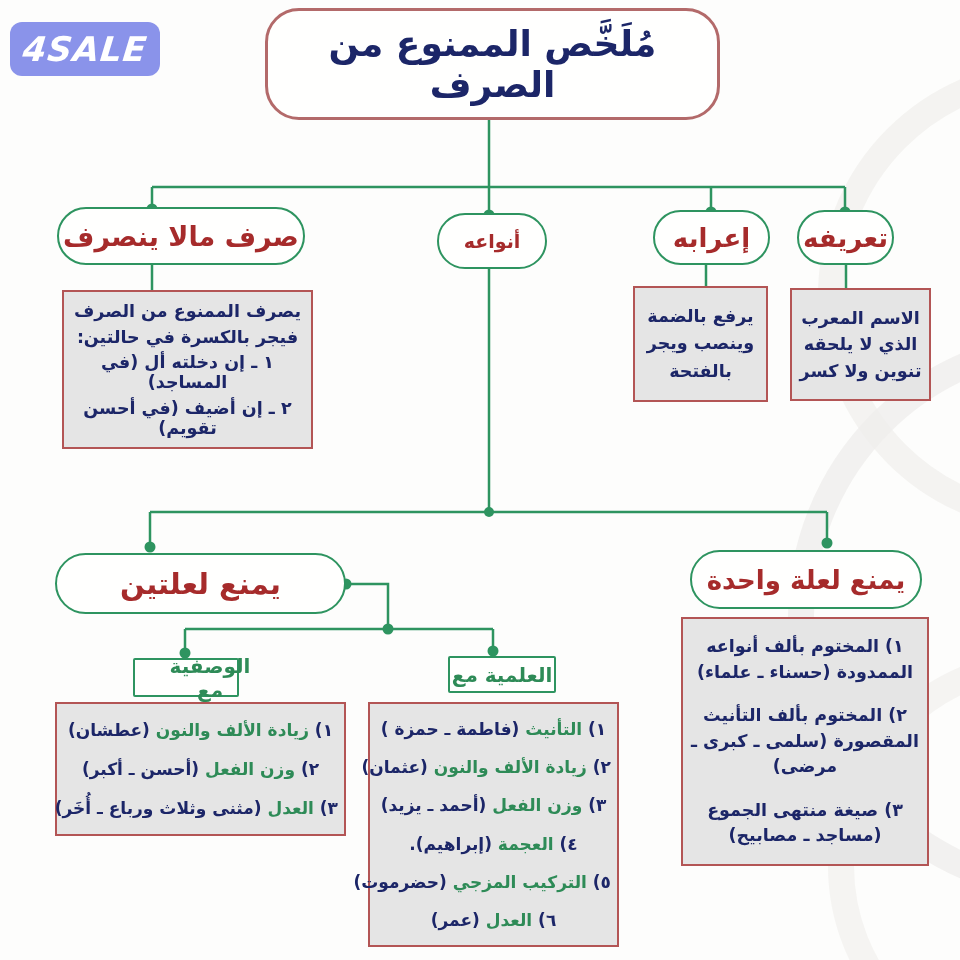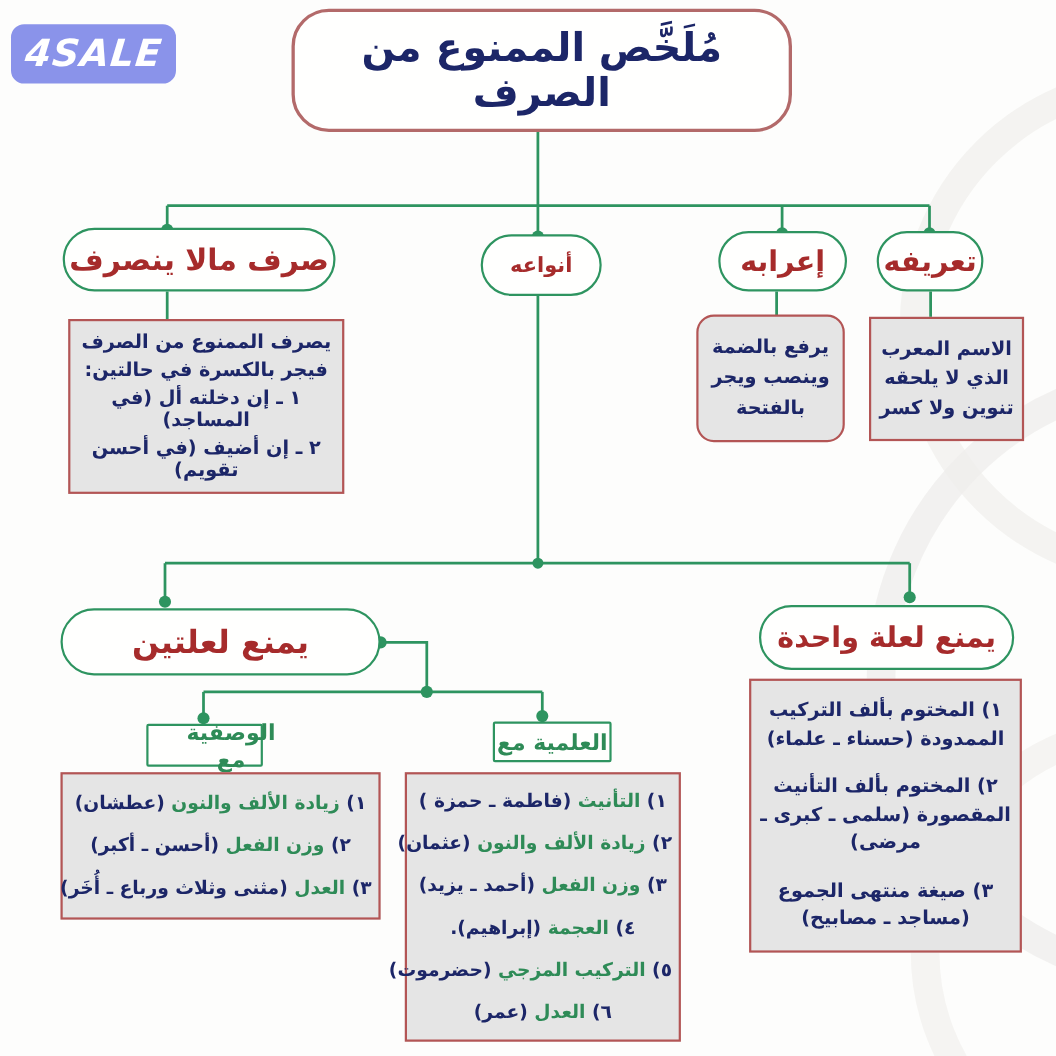--- a/index.html
+++ b/index.html
@@ -54,21 +54,21 @@
   .subhead-desc{left:133px;top:658px;width:106px;height:39px;padding-left:48px;}
   .subhead-proper{left:448px;top:656px;width:108px;height:37px;}
 
   .redbox{
     position:absolute;border:2.5px solid #b35555;background:#e5e5e5;
     box-sizing:border-box;color:#1c2668;text-align:center;
     display:flex;flex-direction:column;justify-content:space-around;
     padding:6px 6px;font-weight:bold;
   }
   .box-def{left:790px;top:288px;width:141px;height:113px;font-size:17.5px;line-height:1.5;}
-  .box-irab{left:633px;top:286px;width:135px;height:116px;font-size:17.5px;line-height:1.55;border-radius:16px;}
+  .box-irab{left:633px;top:286px;width:135px;height:116px;font-size:17.5px;line-height:1.55;}
   .box-sarf{left:62px;top:290px;width:251px;height:159px;font-size:17.5px;}
   .box-desc{left:55px;top:702px;width:291px;height:134px;font-size:17px;}
   .box-proper{left:368px;top:702px;width:251px;height:245px;font-size:17px;}
   .box-one{left:681px;top:617px;width:248px;height:249px;font-size:17.5px;line-height:1.45;}
 
   .item{white-space:nowrap;}
   .box-one .item{white-space:normal;}
   .term{color:#2e8b57;}
   .num,.ex,.plain{color:#1c2668;}
   .rtl{direction:rtl;unicode-bidi:embed;}
@@ -159,21 +159,21 @@
   <div class="node pill pill-two rtl">
     <span>يمنع لعلتين</span>
   </div>
   <div class="node pill pill-one rtl">
     <span>يمنع لعلة واحدة</span>
   </div>
 
   <div class="redbox box-one rtl">
     <div class="item">
       <span class="num">١)</span>
-      <span class="plain">المختوم بألف التركيب الممدودة (حسناء ـ علماء)</span>
+      <span class="plain">المختوم بألف أنواعه الممدودة (حسناء ـ علماء)</span>
     </div>
     <div class="item">
       <span class="num">٢)</span>
       <span class="plain">المختوم بألف التأنيث المقصورة (سلمى ـ كبرى ـ مرضى)</span>
     </div>
     <div class="item">
       <span class="num">٣)</span>
       <span class="plain">صيغة منتهى الجموع (مساجد ـ مصابيح)</span>
     </div>
   </div>

